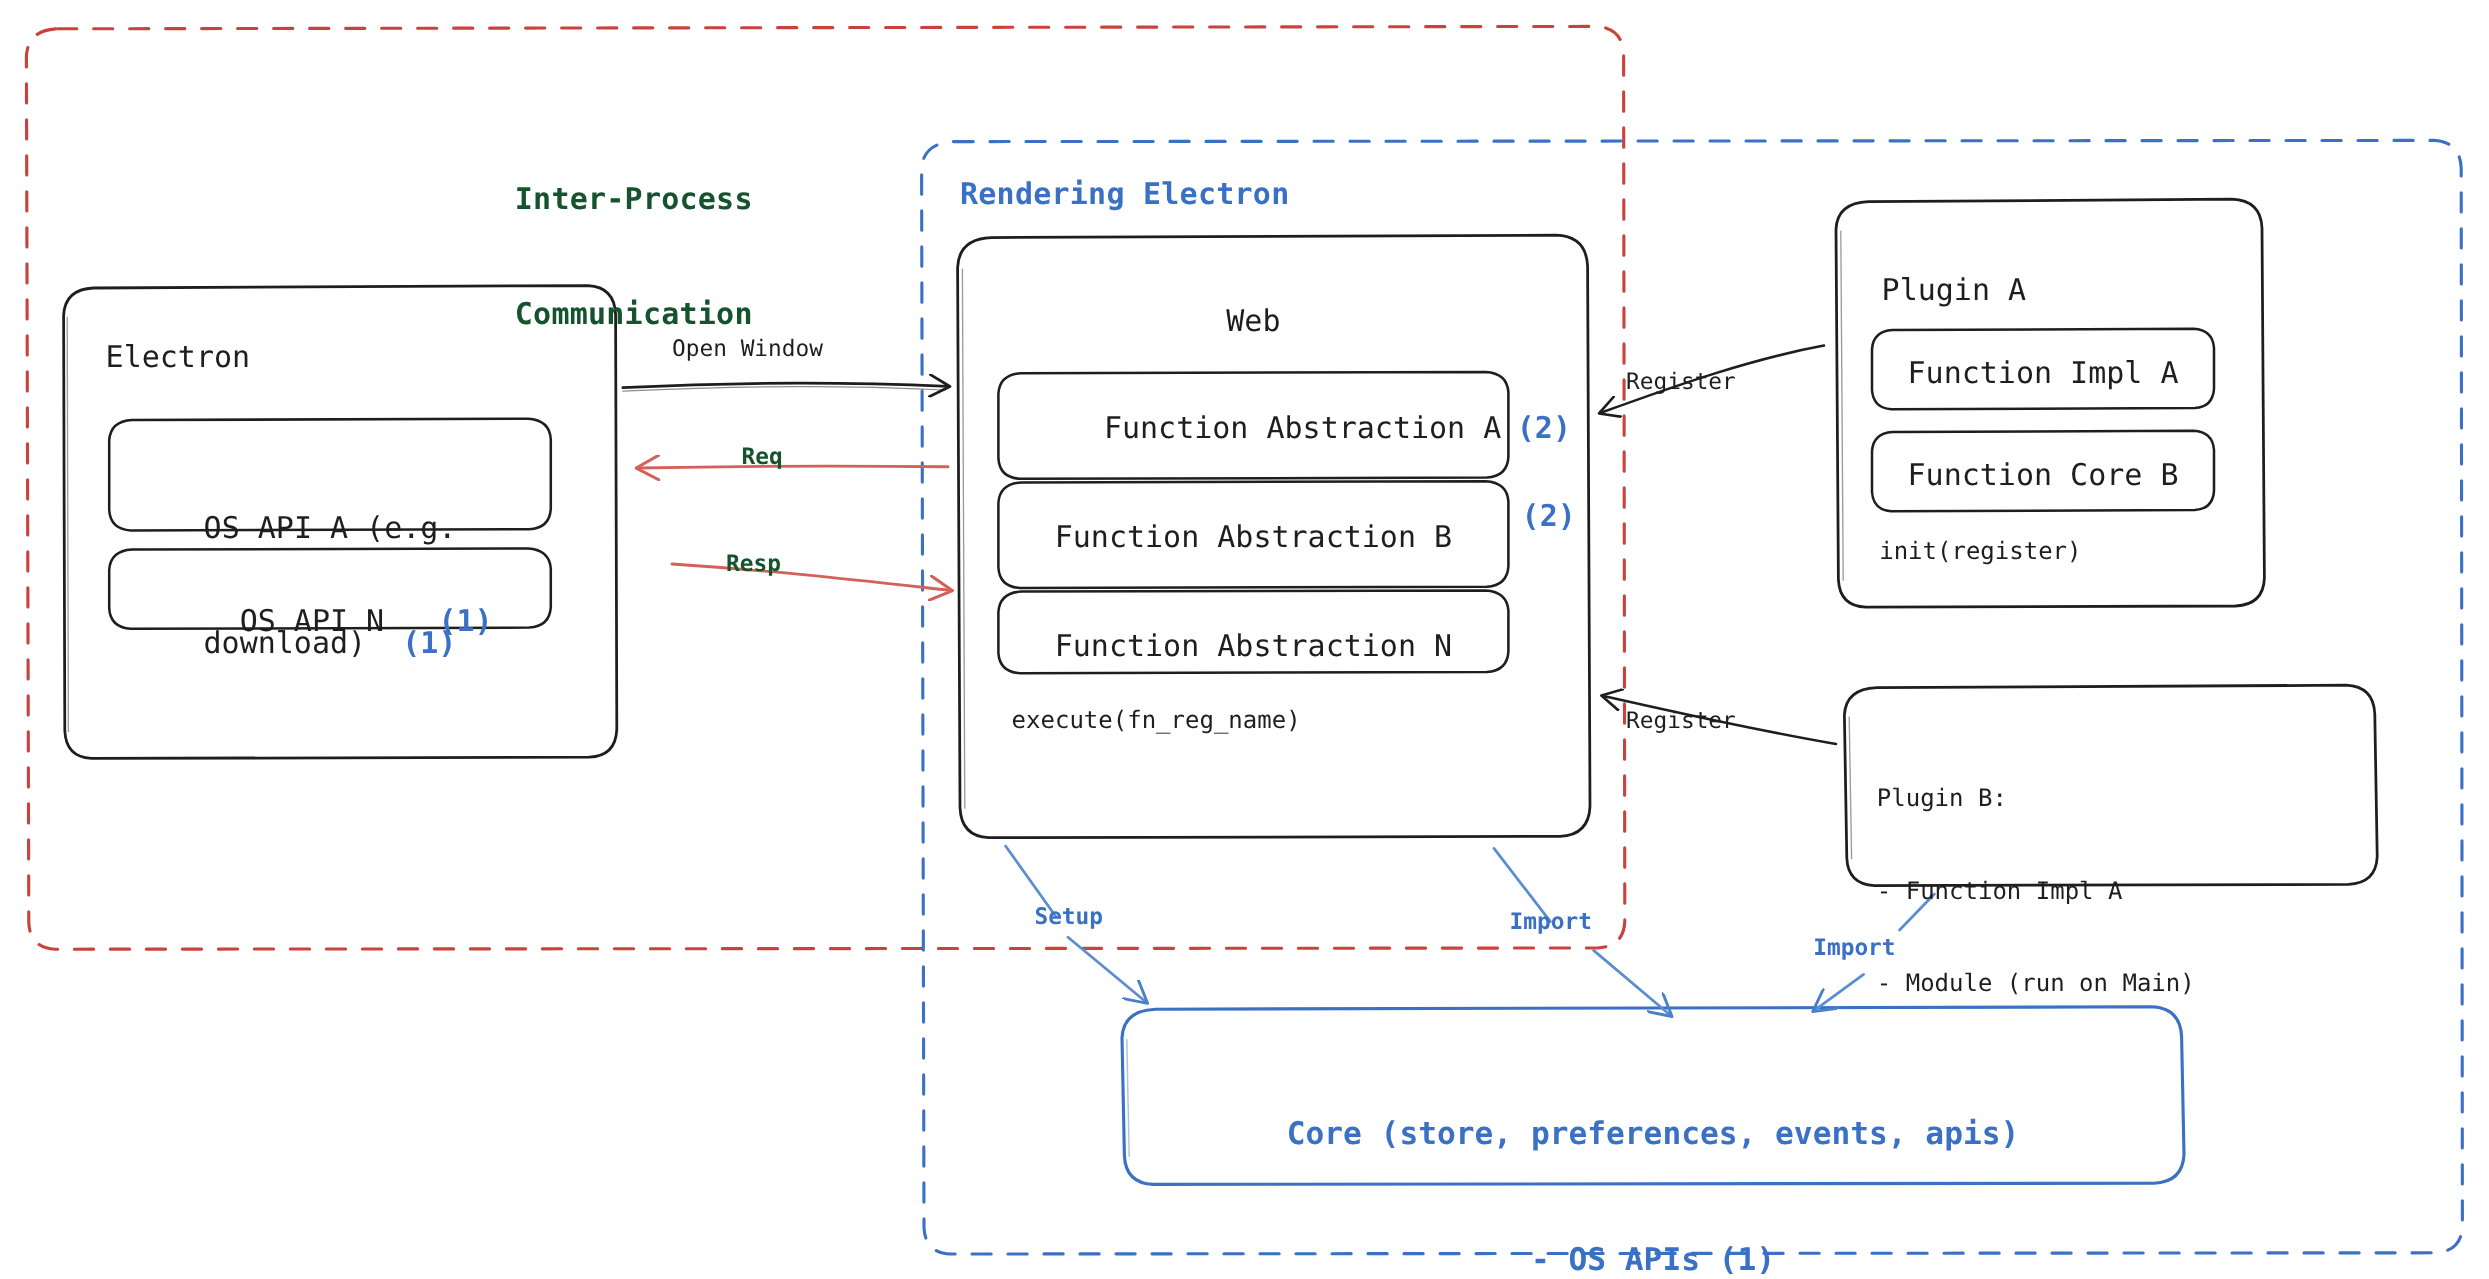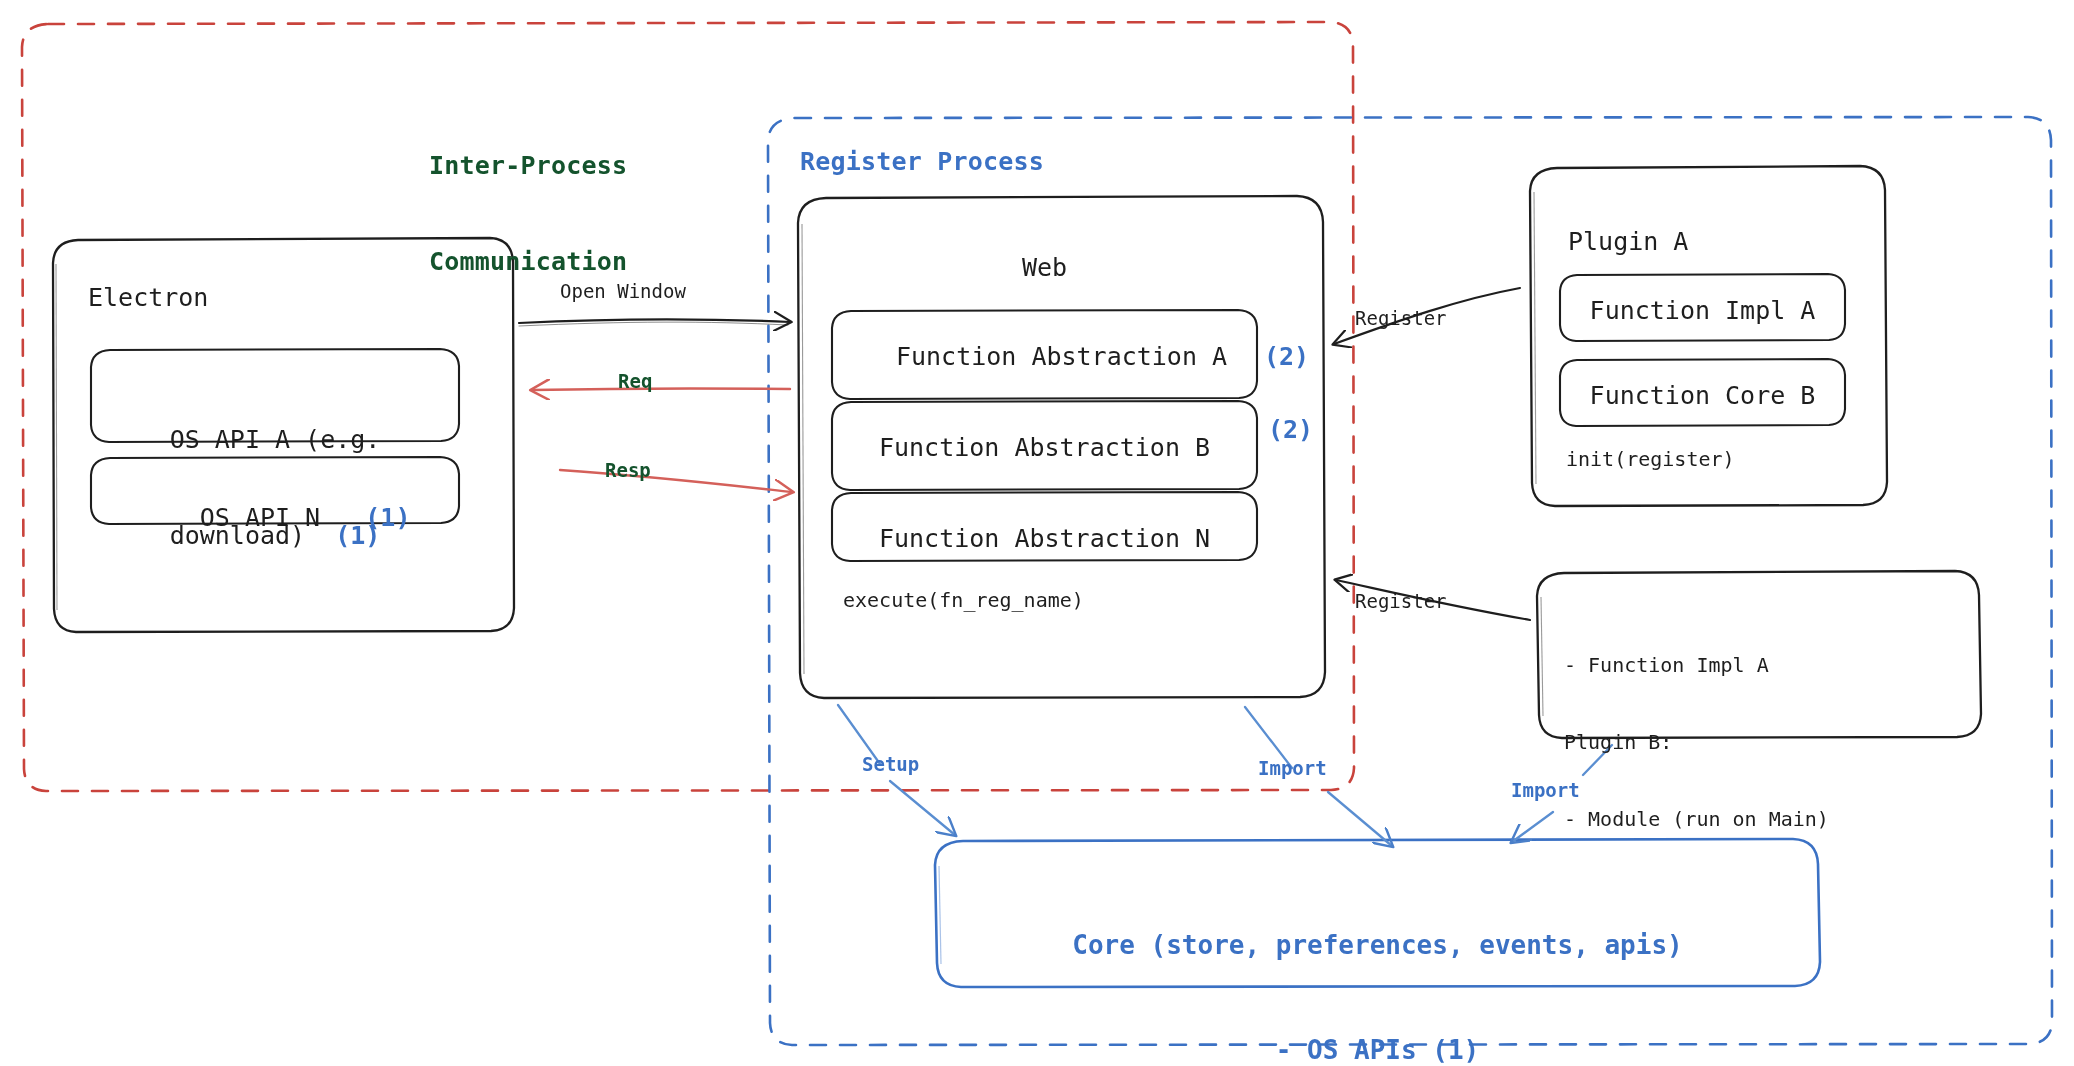--- a/index.html
+++ b/index.html
@@ -181,56 +181,56 @@
       <path d="M 1612,745 L 1583,775" fill="none" stroke="#5a8ed1" stroke-width="2.3" stroke-linecap="round"></path>
       <path d="M 1553,812 L 1512,842" fill="none" stroke="#5a8ed1" stroke-width="2.3" stroke-linecap="round" marker-end="url(#ah-blue)"></path>
     </g>
   </svg>
 
   <div class="lbl region-title red" style="left:429px; top:86px; width:300px;">
     <div>Inter-Process</div>
     <div>Communication</div>
   </div>
 
-  <div class="lbl region-title blue" style="left:800px; top:146px;">Register Process</div>
+  <div class="lbl region-title blue" style="left:800px; top:146px;">Rendering Electron</div>
 
   <div class="lbl box-title" style="left:88px; top:282px;">Electron</div>
 
   <div class="lbl inner-text ctr" style="left:91px; top:360px; width:368px;">
     <div>OS API A (e.g.</div>
     <div><span>download)</span><span class="blue num-tag">&nbsp; </span><span class="blue num-tag">(1)</span></div>
   </div>
 
   <div class="lbl inner-text ctr" style="left:91px; top:470px; width:368px;">
     <span>OS API N</span><span>&nbsp;&nbsp; </span><span class="blue num-tag">(1)</span>
   </div>
 
   <div class="lbl box-title" style="left:832px; top:252px; width:425px; text-align:center;">Web</div>
 
-  <div class="lbl inner-text ctr" style="left:832px; top:341px; width:459px;">Function Abstraction A</div>
+  <div class="lbl inner-text ctr" style="left:832px; top:341px; width:459px;padding-left:24px;">Function Abstraction A</div>
   <div class="lbl num-tag blue" style="left:1264px; top:341px;">(2)</div>
 
   <div class="lbl inner-text ctr" style="left:832px; top:432px; width:425px;">Function Abstraction B</div>
   <div class="lbl num-tag blue" style="left:1268px; top:414px;">(2)</div>
 
   <div class="lbl inner-text ctr" style="left:832px; top:523px; width:425px;">Function Abstraction N</div>
 
   <div class="lbl box-text" style="left:843px; top:588px;">execute(fn_reg_name)</div>
 
   <div class="lbl box-title" style="left:1568px; top:226px;">Plugin A</div>
 
   <div class="lbl inner-text ctr" style="left:1560px; top:295px; width:285px;">Function Impl A</div>
 
   <div class="lbl inner-text ctr" style="left:1560px; top:380px; width:285px;">Function Core B</div>
 
   <div class="lbl box-text" style="left:1566px; top:447px;">init(register)</div>
 
   <div class="lbl box-text" style="left:1564px; top:602px;">
+    <div>Plugin B:</div>
     <div>- Function Impl A</div>
-    <div>Plugin B:</div>
     <div>- Module (run on Main)</div>
   </div>
 
   <div class="lbl core-text" style="left:935px; top:858px; width:885px;">
     <div>Core (store, preferences, events, apis)</div>
     <div>- OS APIs (1)</div>
     
   </div>
 
   <div class="lbl edge-label" style="left:560px; top:279px;">Open Window</div>

